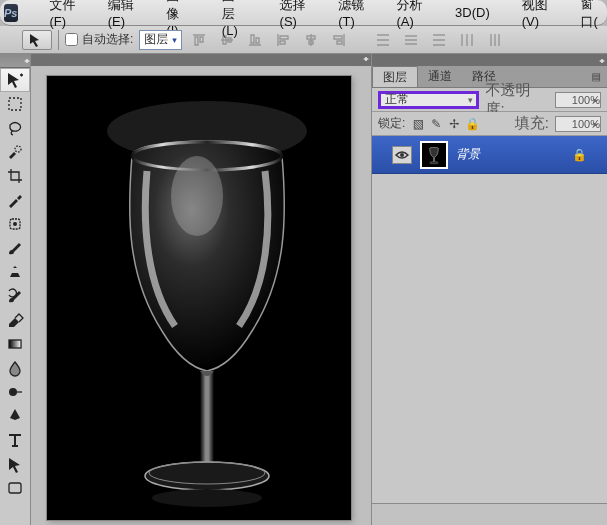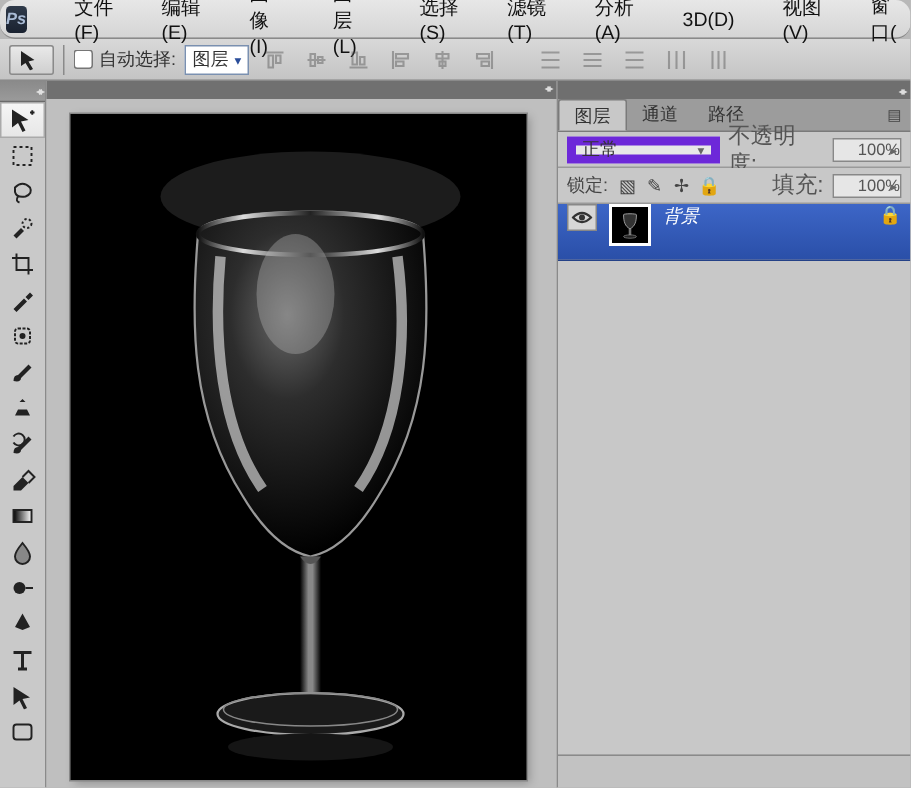--- a/index.html
+++ b/index.html
@@ -32,21 +32,21 @@
     color: #111;
   }
 
   
   .optbar {
     height: 28px;
     background: linear-gradient(#d8d8d8, #c4c4c4);
     border-bottom: 1px solid #8a8a8a;
     display: flex;
     align-items: center;
-    padding-left: 6px;
+    padding-left: 22px;
     gap: 6px;
     font-size: 12px;
   }
   .optbar .tool-ind {
     width: 30px; height: 20px;
     background: linear-gradient(#e9e9e9,#cfcfcf);
     border: 1px solid #8a8a8a;
     border-radius: 2px;
     display: flex; align-items: center; justify-content: center;
   }
@@ -152,21 +152,21 @@
   .blendrow, .lockrow {
     display:flex; align-items:center;
     height:24px;
     background:#c8c8c8;
     border-bottom:1px solid #9a9a9a;
     padding: 0 6px;
     gap:6px;
     font-size:12px;
   }
   .blendrow .sel, .lockrow .sel {
-    border:6px solid #6d28d9; background:#e8e8e8;
+    border:3px solid #6d28d9; background:#e8e8e8;
     height:18px; display:flex; align-items:center;
     padding:0 4px; gap:4px;
   }
   .blendrow .sel { width:102px; }
   .smalllabel { color:#555; font-size:15px;}
   .pctbox {
     width:46px; height:16px;
     border:1px solid #888; background:#e6e6e6;
     font-size:11px; text-align:right; padding-right:0;
     position:relative; line-height:14px; color:#555;
@@ -177,26 +177,26 @@
   .lockrow .locklabel { color:#444; }
   .lockrow .icns { display:flex; gap:4px; }
   .lockrow .icns span { width:14px; text-align:center; color:#444; font-size:12px; }
 
   .layerlist {
     flex:1;
     background:#c8c8c8;
     overflow:auto;
   }
   .layer {
-    display:flex; align-items:flex-start;
+    display:flex; align-items:center;
     height:38px;
     background: linear-gradient(#3d66c7,#2a4fa8);
     color:#fff;
     border-bottom:1px solid #244187;
-    padding: 0 6px;
+    padding: 0 20px;
     gap:8px;
   }
   .layer .eye {
     width:20px; height:18px;
     background:#d6d6d6;
     border:1px solid #888;
     display:flex;align-items:center;justify-content:center;
   }
   .layer .eye svg { width:14px; height:10px; stroke:#333; fill:none; stroke-width:1.5;}
   .layer .thumb {

